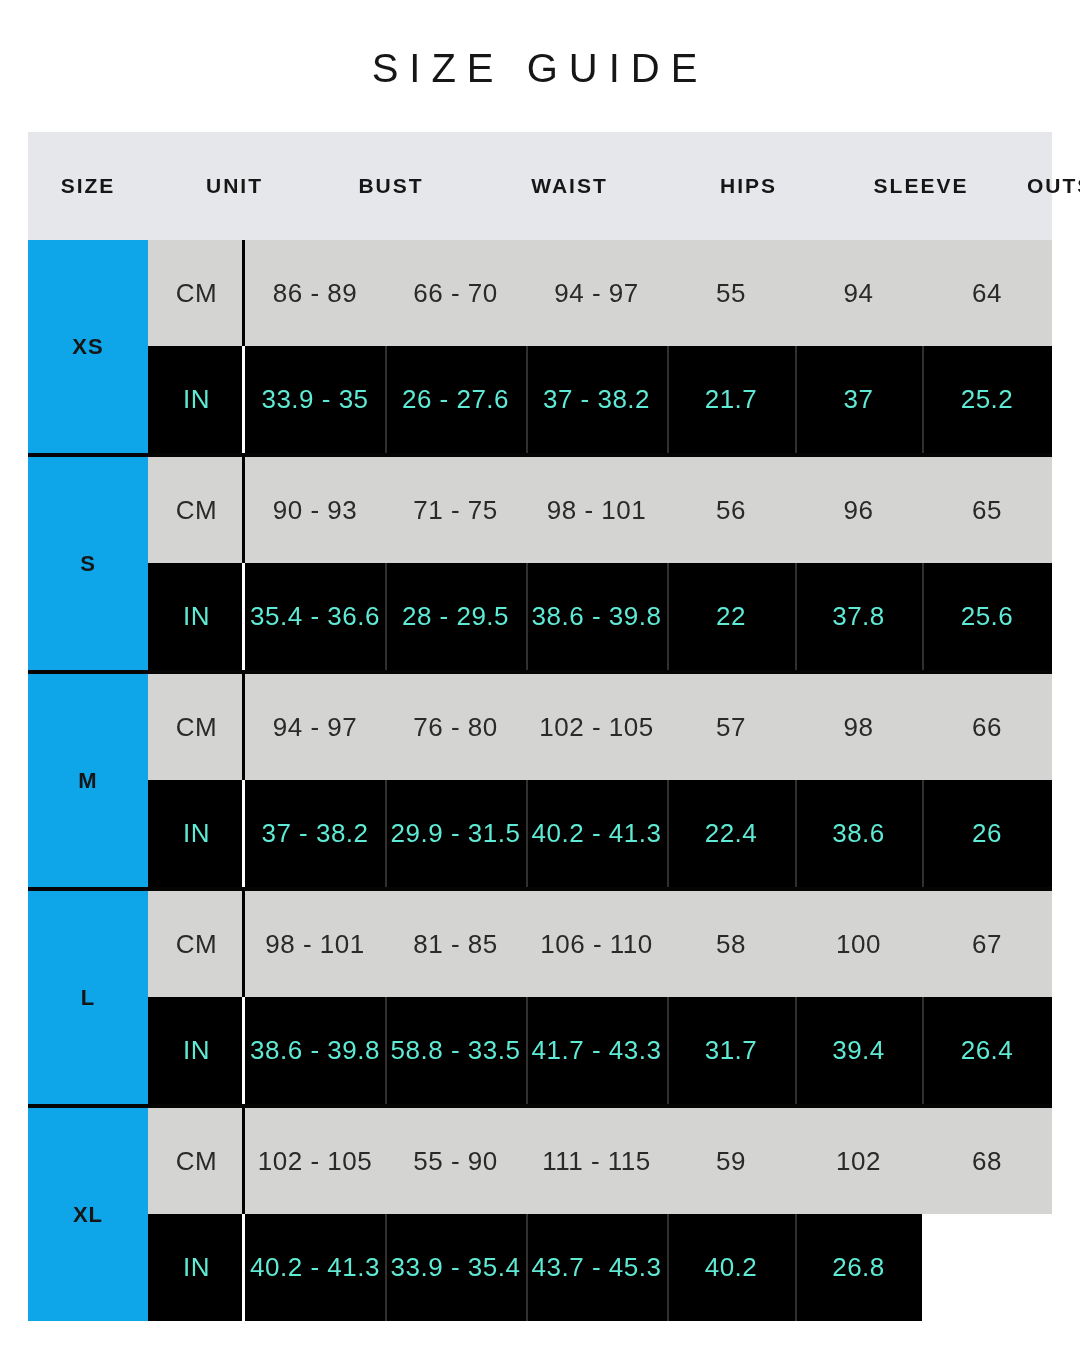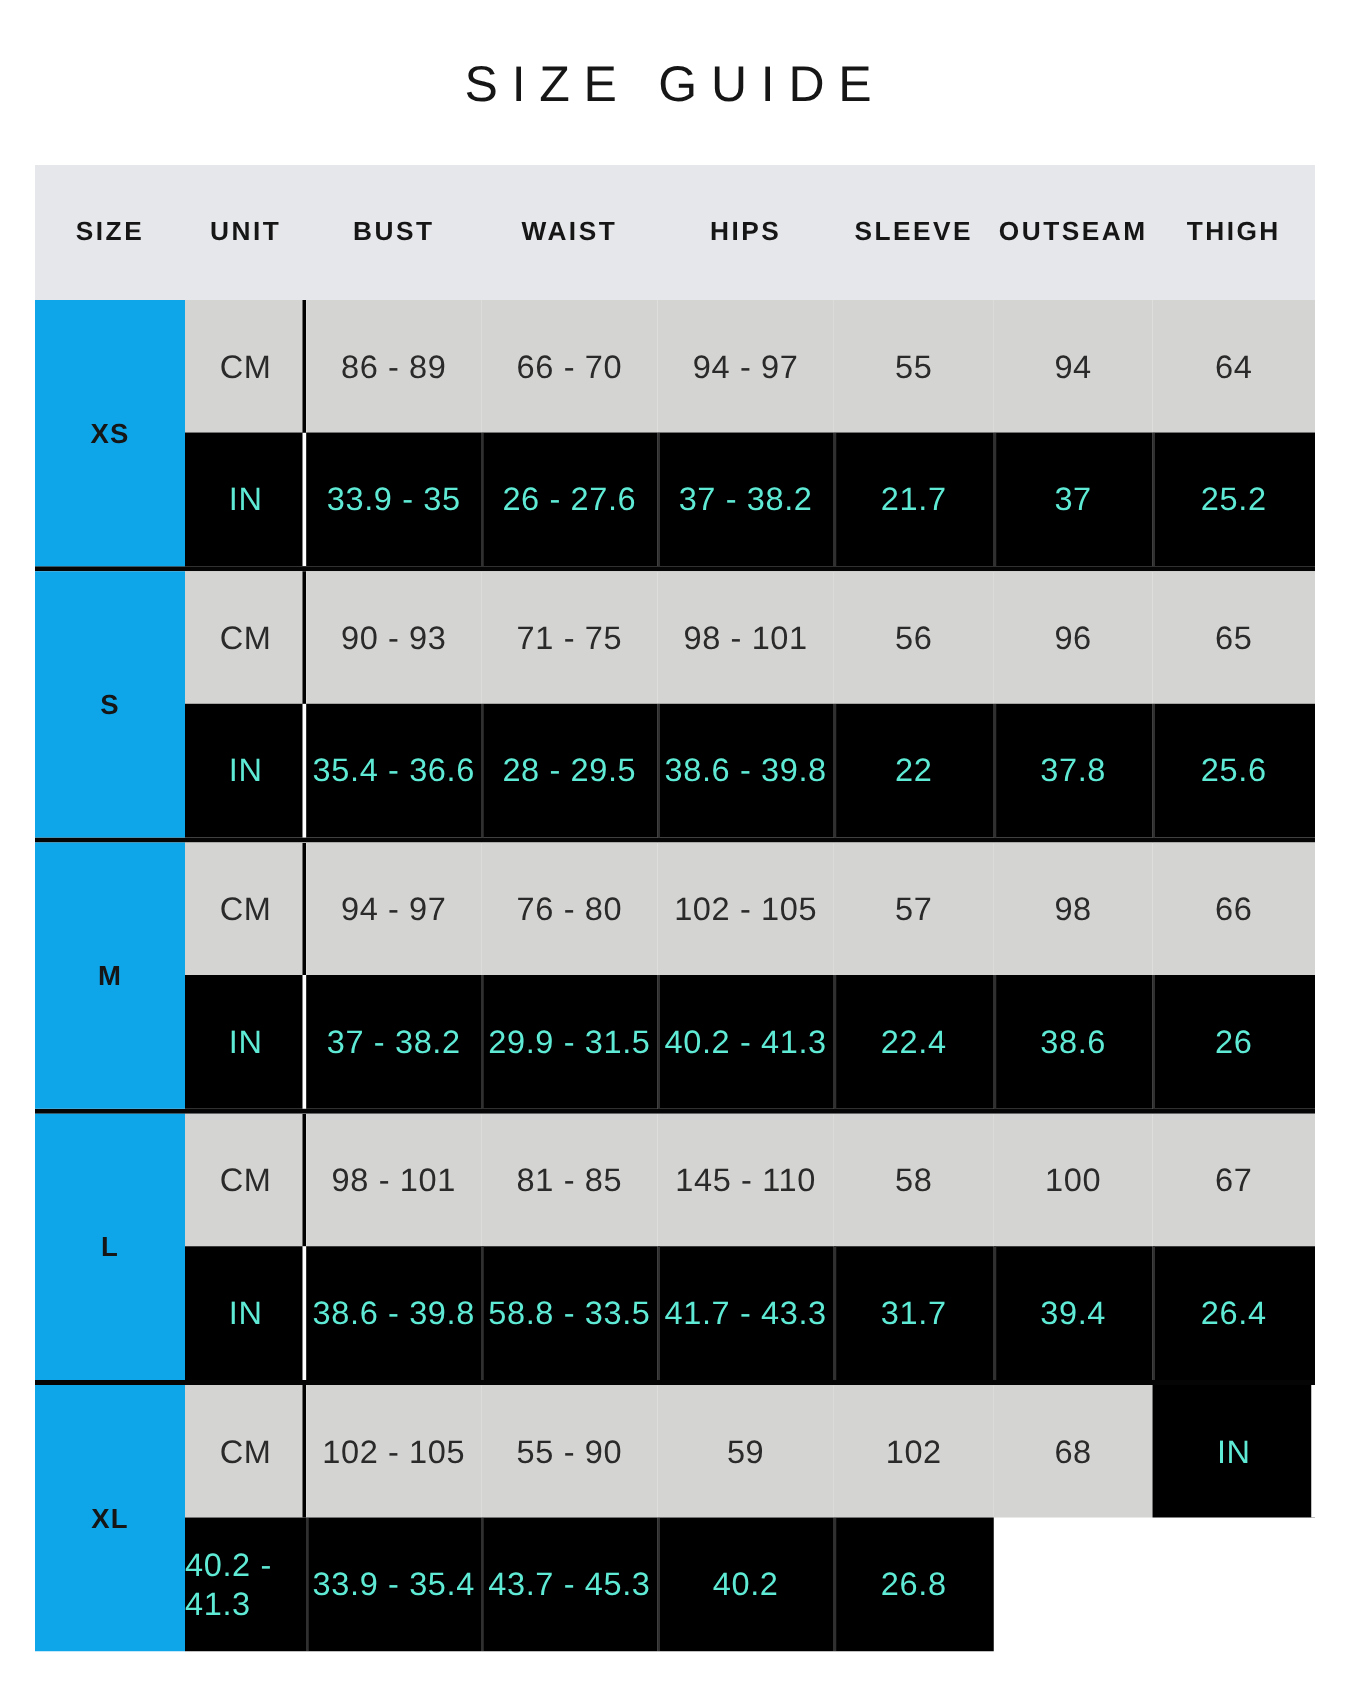--- a/index.html
+++ b/index.html
@@ -30,20 +30,21 @@
 
   .grid-row-template {
     display: grid;
     grid-template-columns: 120px 97px 140px 141px 141px 128px 127px 130px;
   }
 
   .header-row {
     height: 108px;
     background: var(--header-bg, #e6e7ea);
     align-items: center;
+    gap: 38px;
   }
   .header-cell {
     text-align: center;
     font-weight: bold;
     font-size: 21px;
     letter-spacing: 2px;
     color: var(--text-dark, #161616);
   }
 
   .section {
@@ -153,37 +154,38 @@
           <div class="data-cell row-in sep">40.2 - 41.3</div>
           <div class="data-cell row-in sep">22.4</div>
           <div class="data-cell row-in sep">38.6</div>
           <div class="data-cell row-in sep">26</div>
         </div>
         <div class="section">
           <div class="size-cell">L</div>
           <div class="unit-cell row-cm">CM</div>
           <div class="data-cell row-cm">98 - 101</div>
           <div class="data-cell row-cm sep">81 - 85</div>
-          <div class="data-cell row-cm sep">145 - 110</div>
+          <div class="data-cell row-cm sep">106 - 110</div>
           <div class="data-cell row-cm sep">58</div>
           <div class="data-cell row-cm sep">100</div>
           <div class="data-cell row-cm sep">67</div>
           <div class="unit-cell row-in">IN</div>
           <div class="data-cell row-in">38.6 - 39.8</div>
           <div class="data-cell row-in sep">58.8 - 33.5</div>
           <div class="data-cell row-in sep">41.7 - 43.3</div>
           <div class="data-cell row-in sep">31.7</div>
           <div class="data-cell row-in sep">39.4</div>
           <div class="data-cell row-in sep">26.4</div>
         </div>
         <div class="section last">
           <div class="size-cell">XL</div>
           <div class="unit-cell row-cm">CM</div>
           <div class="data-cell row-cm">102 - 105</div>
           <div class="data-cell row-cm sep">55 - 90</div>
+          <div class="data-cell row-cm sep">111 - 115</div>
           <div class="data-cell row-cm sep">59</div>
           <div class="data-cell row-cm sep">102</div>
           <div class="data-cell row-cm sep">68</div>
           <div class="unit-cell row-in">IN</div>
           <div class="data-cell row-in">40.2 - 41.3</div>
           <div class="data-cell row-in sep">33.9 - 35.4</div>
           <div class="data-cell row-in sep">43.7 - 45.3</div>
           <div class="data-cell row-in sep">40.2</div>
           <div class="data-cell row-in sep">26.8</div>
         </div>

